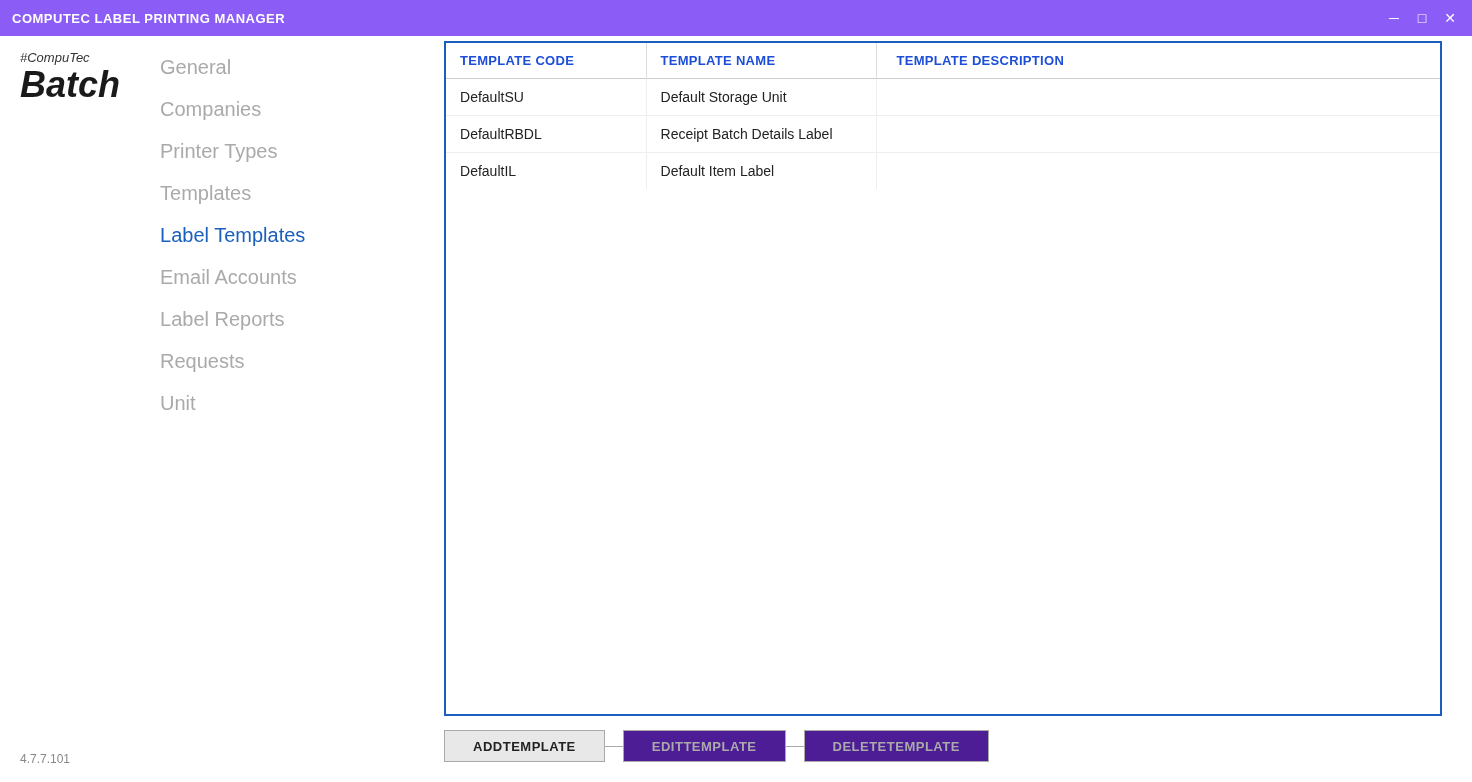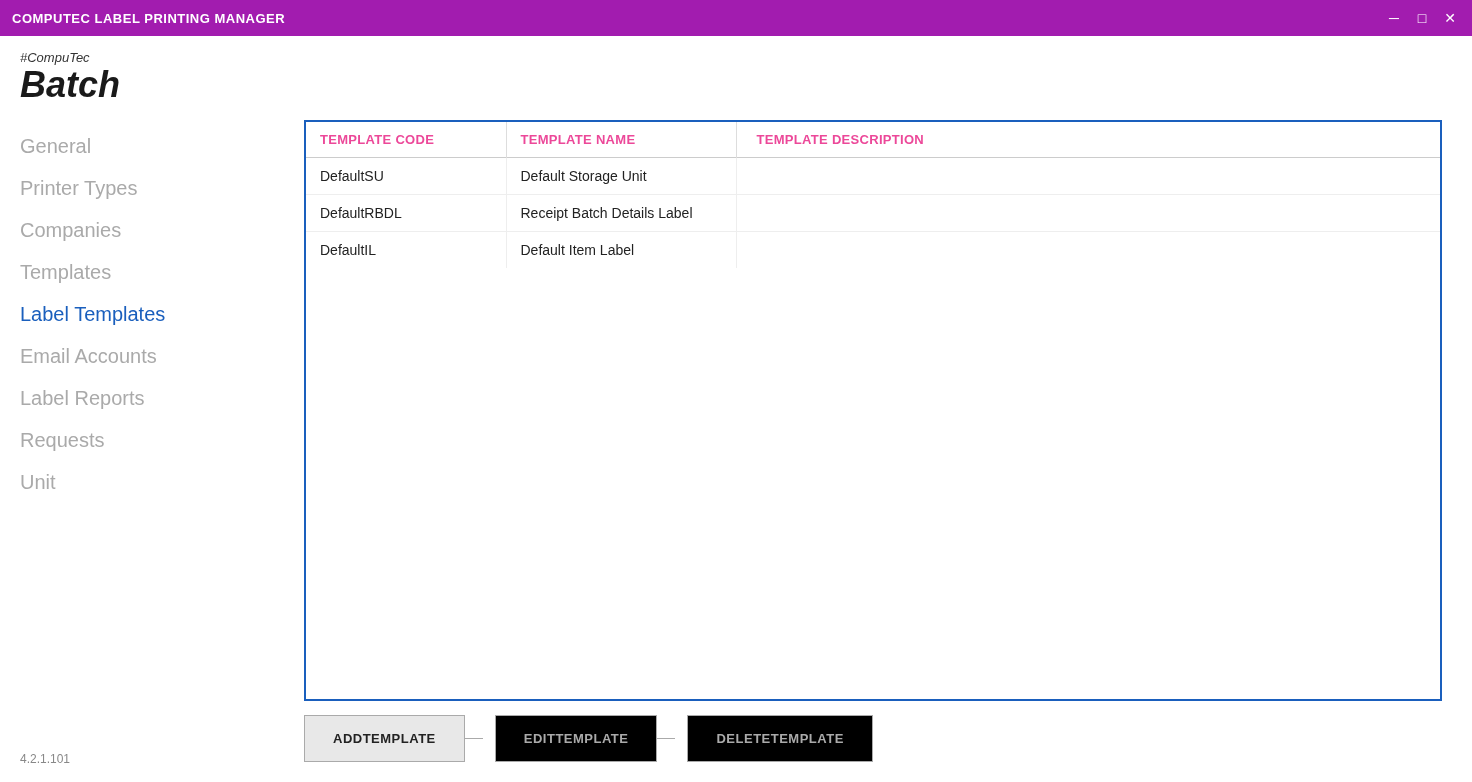--- a/index.html
+++ b/index.html
@@ -13,21 +13,21 @@
       background: #f0f0f0;
       width: 1472px;
       height: 782px;
       overflow: hidden;
       display: flex;
       flex-direction: column;
     }
 
     
     .title-bar {
-      background: #a21caf;
+      background: #8b5cf6;
       color: white;
       height: 36px;
       display: flex;
       align-items: center;
       justify-content: space-between;
       padding: 0 12px;
       flex-shrink: 0;
     }
 
     .title-bar-title {
@@ -51,21 +51,21 @@
       cursor: pointer;
       font-size: 14px;
       color: white;
       background: transparent;
       border: none;
     }
 
     
     .main-container {
       display: flex;
-      flex-direction: column;
+      flex-direction: row;
       flex: 1;
       background: white;
     }
 
     
     .logo-area {
       padding: 14px 20px 10px 20px;
       flex-shrink: 0;
     }
 
@@ -137,21 +137,21 @@
 
     thead tr {
       border-bottom: 1px solid #ccc;
     }
 
     thead th {
       text-align: left;
       padding: 10px 14px;
       font-weight: 700;
       font-size: 13px;
-      color: #ec4899;
+      color: #1d4ed8;
       letter-spacing: 0.3px;
       background: white;
       border-right: 1px solid #ddd;
     }
 
     thead th:last-child {
       border-right: none;
       padding-left: 20px;
     }
 
@@ -177,42 +177,41 @@
 
     
     .button-bar {
       display: flex;
       align-items: center;
       margin-top: 14px;
       gap: 0;
     }
 
     .action-btn {
-      height: 47px;
+      height: 32px;
       padding: 0 28px;
       font-size: 13px;
       font-weight: 700;
       letter-spacing: 0.5px;
       cursor: pointer;
       border: 1px solid #aaa;
       background: #f5f5f5;
       color: #333;
       text-transform: uppercase;
     }
 
     .action-btn:first-child {
       background: #e8e8e8;
       color: #222;
     }
 
     .action-btn.disabled {
       color: #aaa;
-      background: #000000;
+      background: #4c1d95;
       cursor: default;
-      margin-left: 12px;
     }
 
     .btn-connector {
       width: 18px;
       height: 1px;
       background: #aaa;
       flex-shrink: 0;
     }
 
     
@@ -243,22 +242,22 @@
 <div class="main-container">
   <div class="logo-area">
     <div class="logo-hashtag">#CompuTec</div>
     <div class="logo-labels">Batch</div>
   </div>
 
   <div class="content-area">
 
     <div class="sidebar">
       <div class="sidebar-item">General</div>
+      <div class="sidebar-item">Companies</div>
       <div class="sidebar-item">Printer Types</div>
-      <div class="sidebar-item">Companies</div>
       <div class="sidebar-item">Templates</div>
       <div class="sidebar-item active">Label Templates</div>
       <div class="sidebar-item">Email Accounts</div>
       <div class="sidebar-item">Label Reports</div>
       <div class="sidebar-item">Requests</div>
       <div class="sidebar-item">Unit</div>
     </div>
 
     <div class="main-content">
       <div class="table-container">
@@ -294,13 +293,13 @@
         <button class="action-btn">ADDTEMPLATE</button>
         <div class="btn-connector"></div>
         <button class="action-btn disabled">EDITTEMPLATE</button>
         <div class="btn-connector"></div>
         <button class="action-btn disabled">DELETETEMPLATE</button>
       </div>
     </div>
   </div>
 </div>
 
-<div class="version-text">4.2.1.101</div>
+<div class="version-text">4.7.7.101</div>
 
 </body></html>

